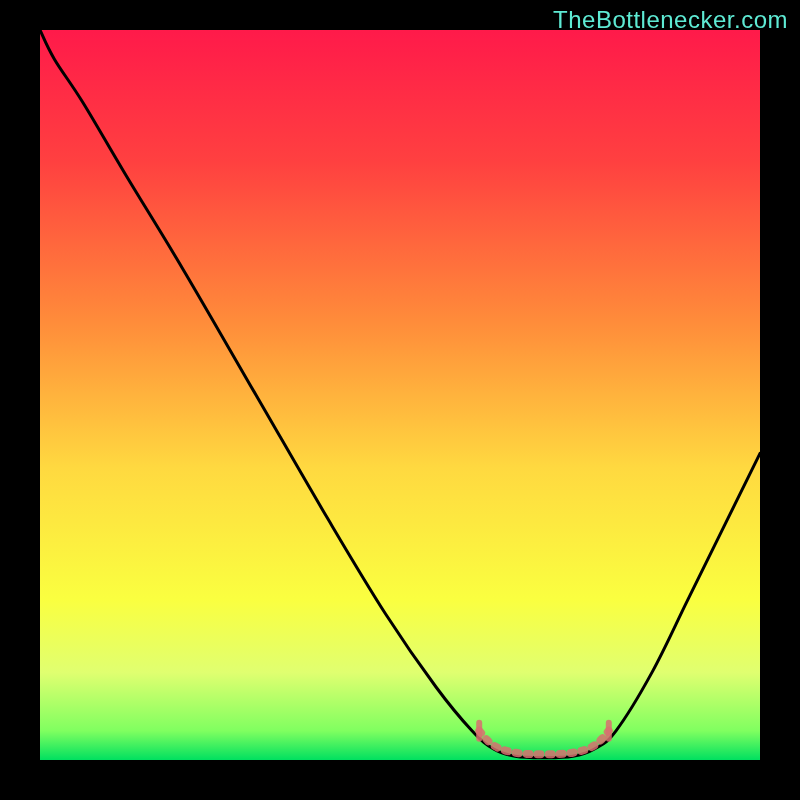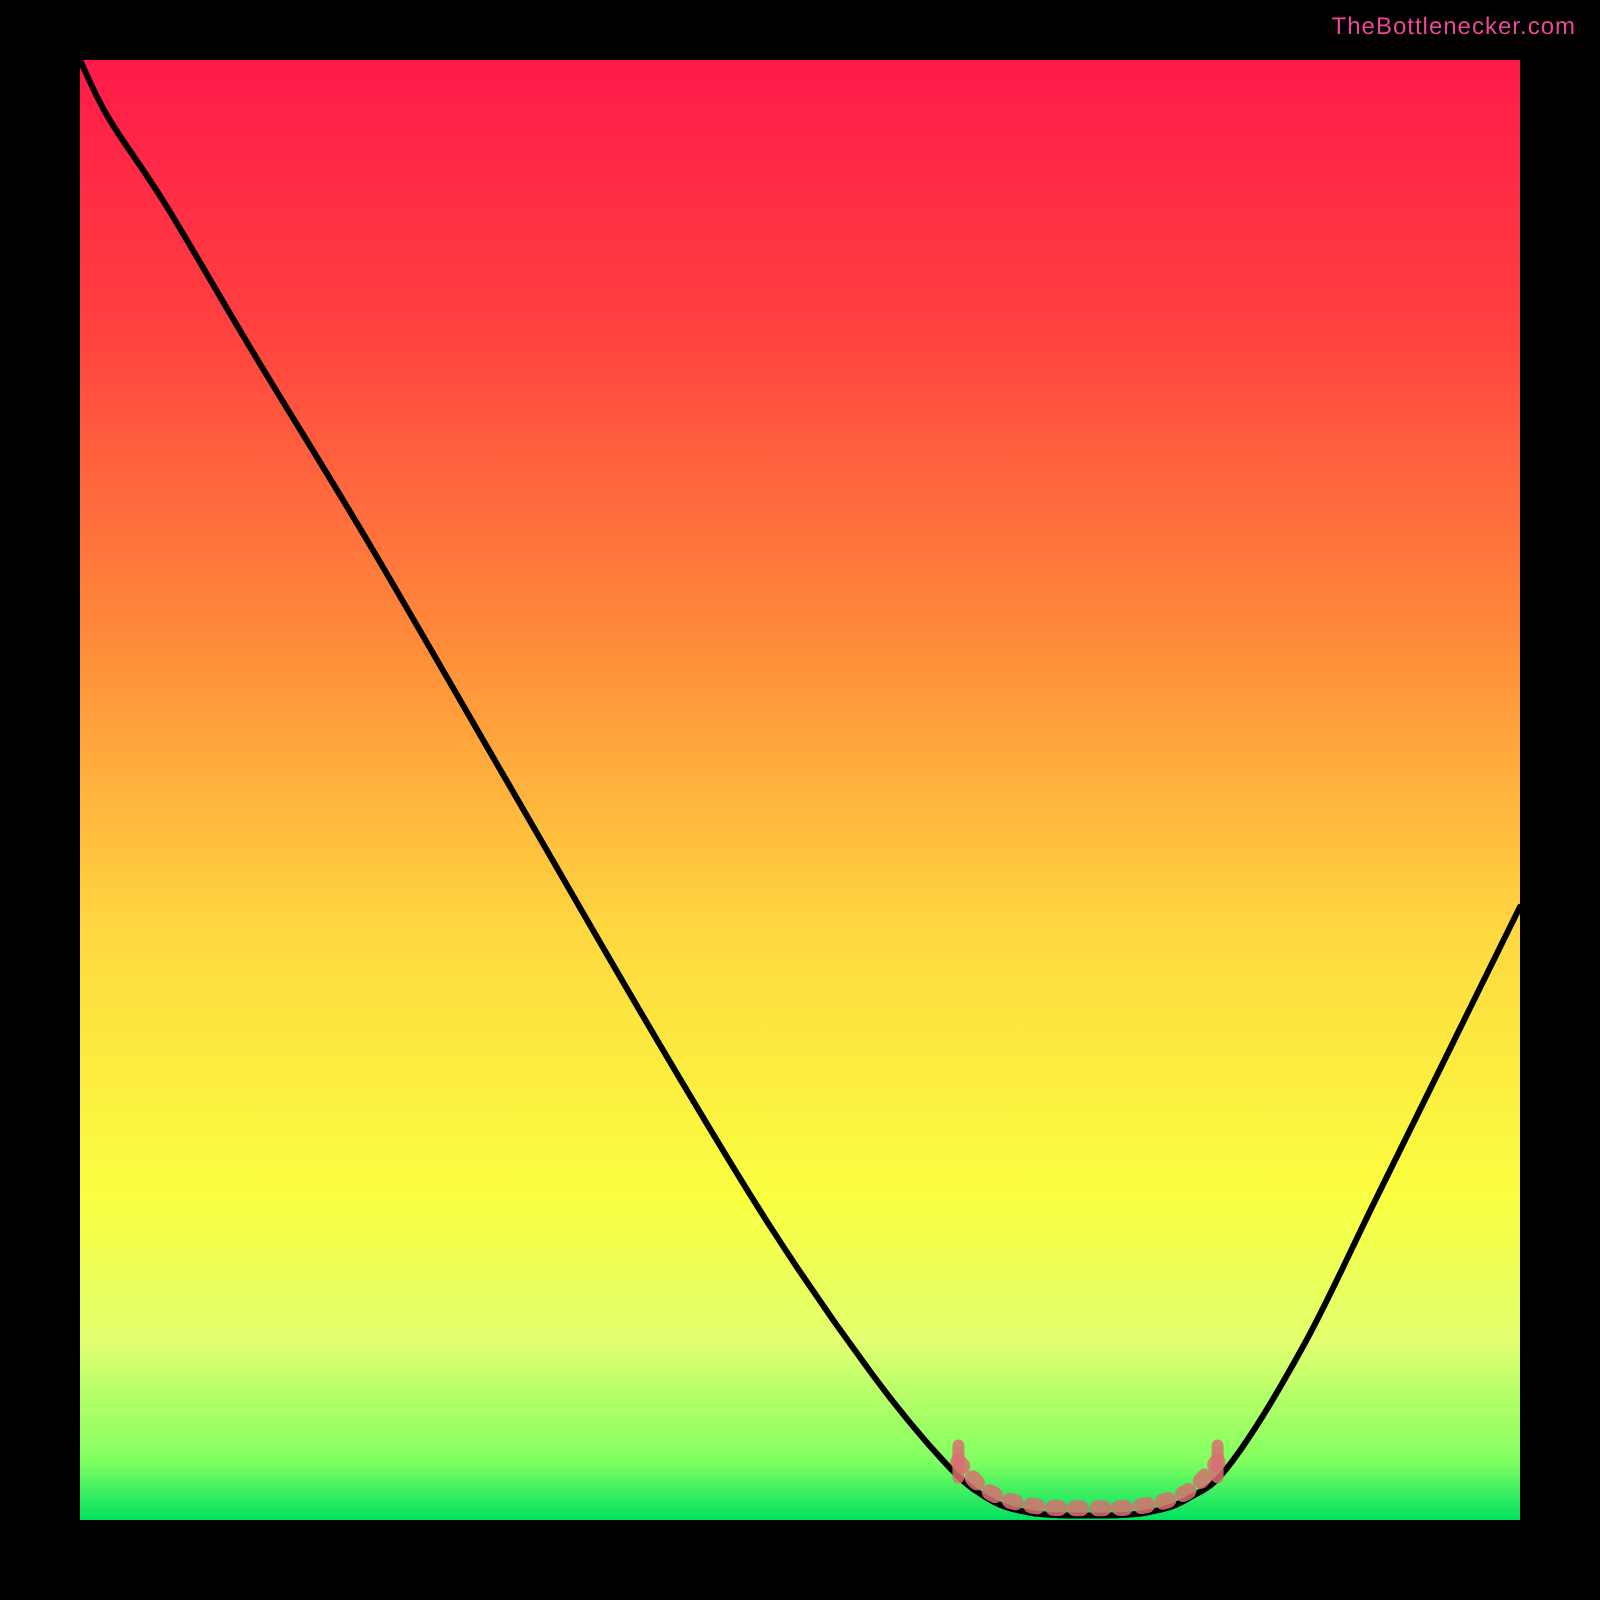--- a/index.html
+++ b/index.html
@@ -14,22 +14,22 @@
   .container {
     position: relative;
     width: 800px;
     height: 800px;
     background: #000;
   }
   .watermark {
     position: absolute;
     top: 6px;
     right: 12px;
-    color: #ec4899;
-    font-size: 12px;
+    color: #5eead4;
+    font-size: 24px;
     font-weight: 500;
     letter-spacing: 0.5px;
     z-index: 10;
   }
   .plot-area {
     position: absolute;
     left: 40px;
     top: 30px;
     width: 720px;
     height: 730px;

